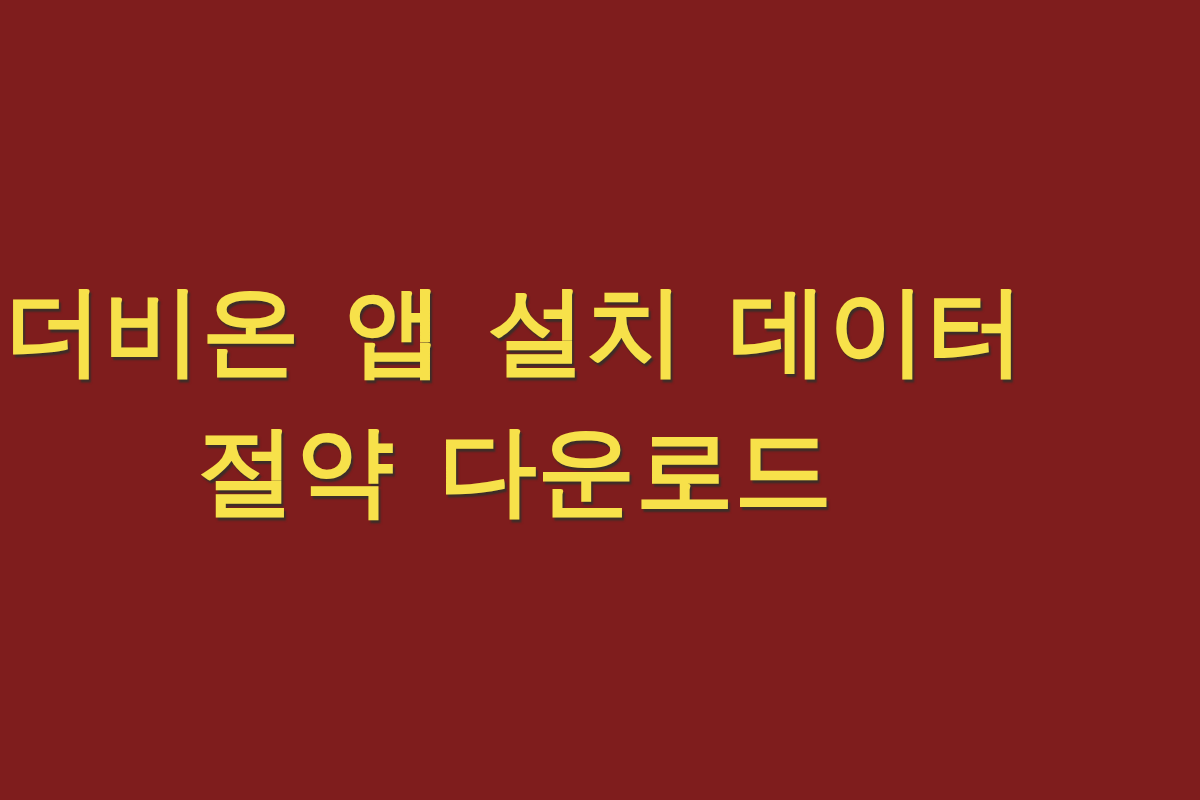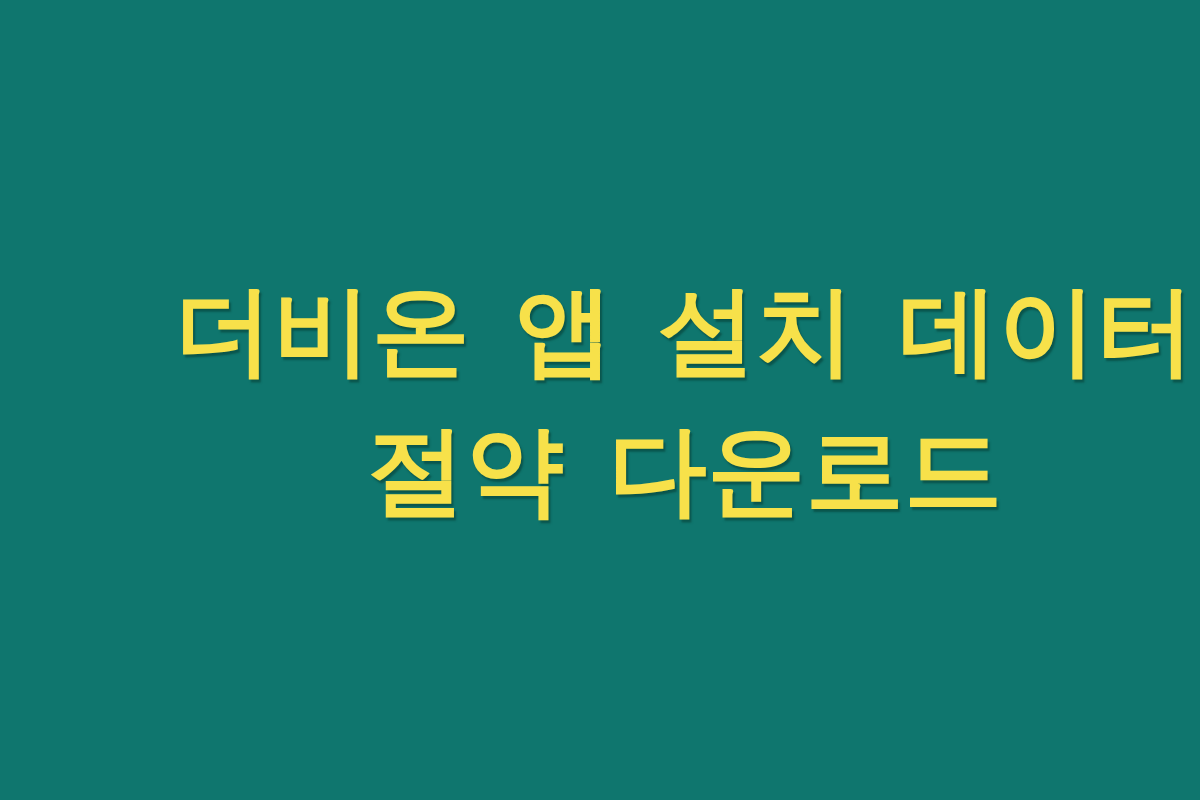--- a/index.html
+++ b/index.html
@@ -15,22 +15,22 @@
     font-family: "DejaVu Sans", "Liberation Sans", sans-serif;
   }
 
   #banner {
     position: relative;
     box-sizing: border-box;
     width: 1200px;
     height: 800px;
     display: flex;
     align-items: center;
-    justify-content: flex-end;
-    background-color: #0f766e;
+    justify-content: flex-start;
+    background-color: #7f1d1d;
   }
 
   #headline {
     box-sizing: border-box;
     width: 1030px;
     margin: 0;
     padding: 0;
     text-align: center;
     font-family: "DejaVu Sans", "Liberation Sans", sans-serif;
     font-weight: 700;

